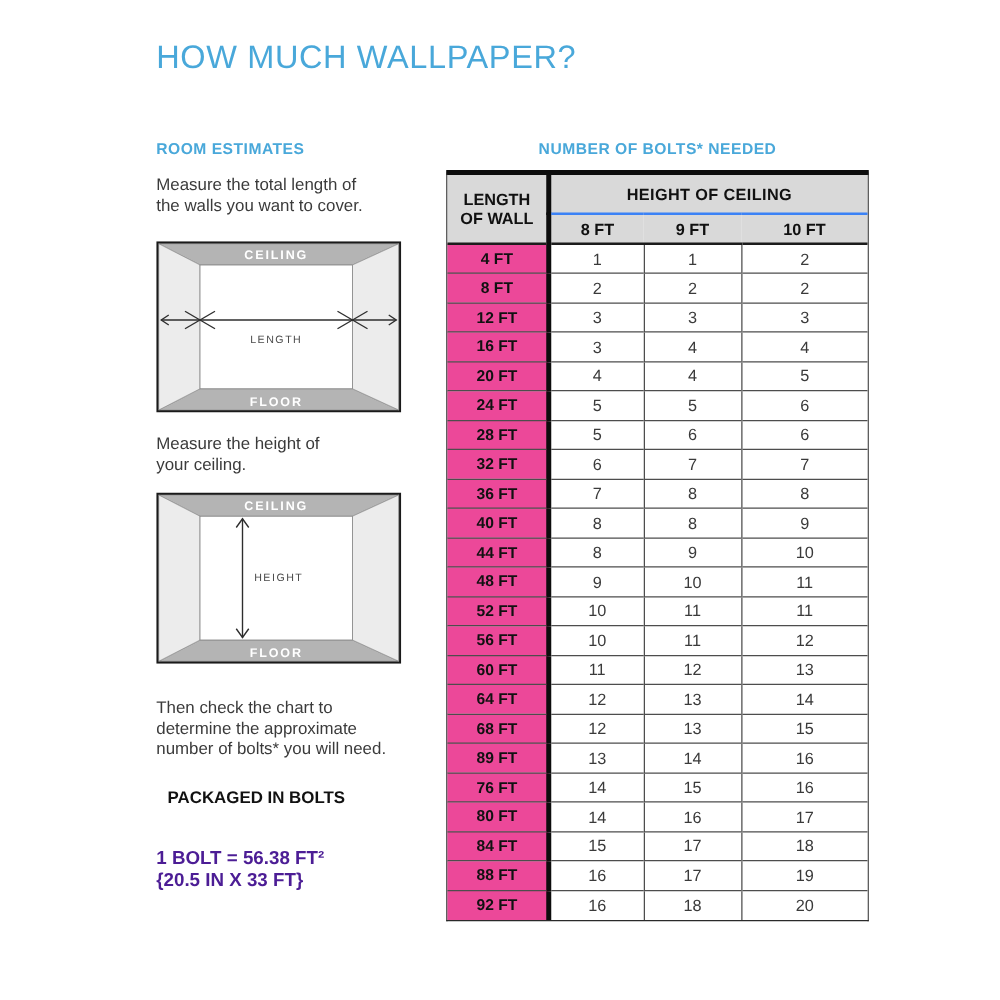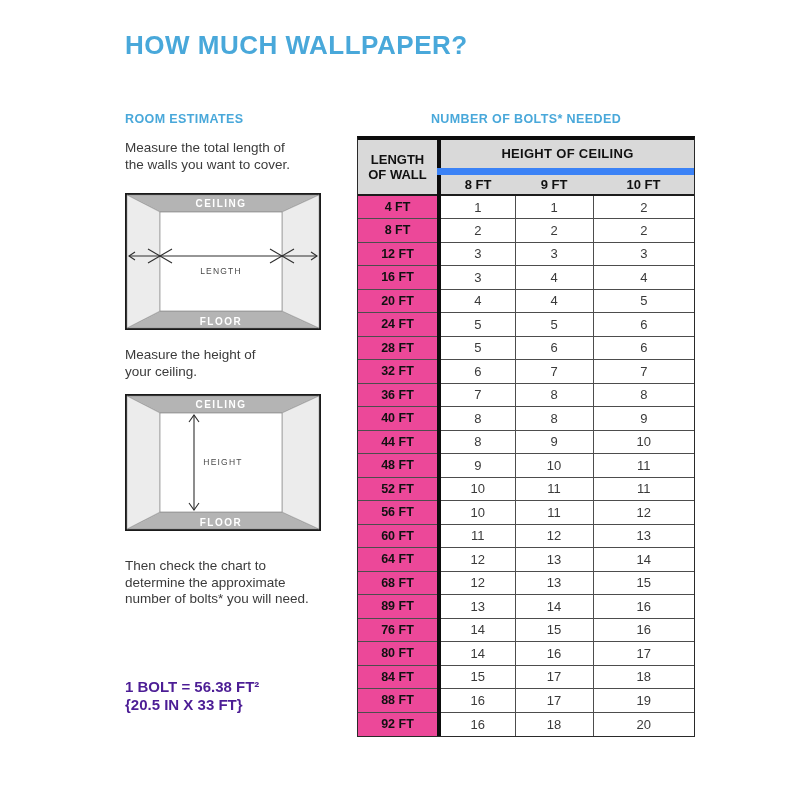--- a/index.html
+++ b/index.html
@@ -7,21 +7,21 @@
     width: 800px; height: 800px;
     background: #ffffff;
     font-family: "Liberation Sans", sans-serif;
     overflow: hidden;
     position: relative;
   }
   .abs { position: absolute; }
 
   .page-title {
     left: 125px; top: 30px;
-    font-size: 26px; font-weight: bold;
+    font-size: 26px; font-weight: normal;
     color: #49a8da; letter-spacing: 0.5px;
   }
   .section-title {
     font-size: 12.5px; font-weight: bold;
     color: #49a8da; letter-spacing: 0.4px; text-align: right;
   }
   #room-estimates-title { left: 125px; top: 112px; }
   #bolts-needed-title { left: 357px; top: 112px; width: 338px; text-align: center; }
 
   .step-text {
@@ -77,21 +77,21 @@
   }
   th.corner-cell {
     background: #d9d9d9;
     border-right: 4px solid #0d0d0d;
     border-bottom: 2px solid #1c1c1c;
     font-weight: bold; color: #111;
     white-space: pre-line; line-height: 15px;
   }
   th.group-cell {
     background: #d9d9d9;
-    border-bottom: 7px solid #3b82f6;
+    border-bottom: 2px solid #3b82f6;
     height: 31px;
     font-weight: bold; color: #111; letter-spacing: 0.3px;
   }
   th.col-head {
     background: #d9d9d9;
     border-bottom: 2px solid #1c1c1c;
     height: 24px;
     font-weight: bold; color: #111;
   }
   .bolt-table tbody th {
@@ -163,20 +163,21 @@
     <path d="M64,109 L69,116 L74,109"></path>
   </g>
   <text x="98" y="71" text-anchor="middle" class="diagram-measure-text">HEIGHT</text>
 </svg>
 
 <p class="abs step-text" id="step3">Then check the chart to
 determine the approximate
 number of bolts* you will need.</p>
 
 <div class="abs footnote">
+  <div class="line2">PACKAGED IN BOLTS</div>
 </div>
 
 <div class="abs bolt-info">
   <div>1 BOLT = 56.38 FT²</div>
   <div>{20.5 IN X 33 FT}</div>
 </div>
 
 <div class="abs table-wrap">
   <table class="bolt-table">
     <colgroup>

